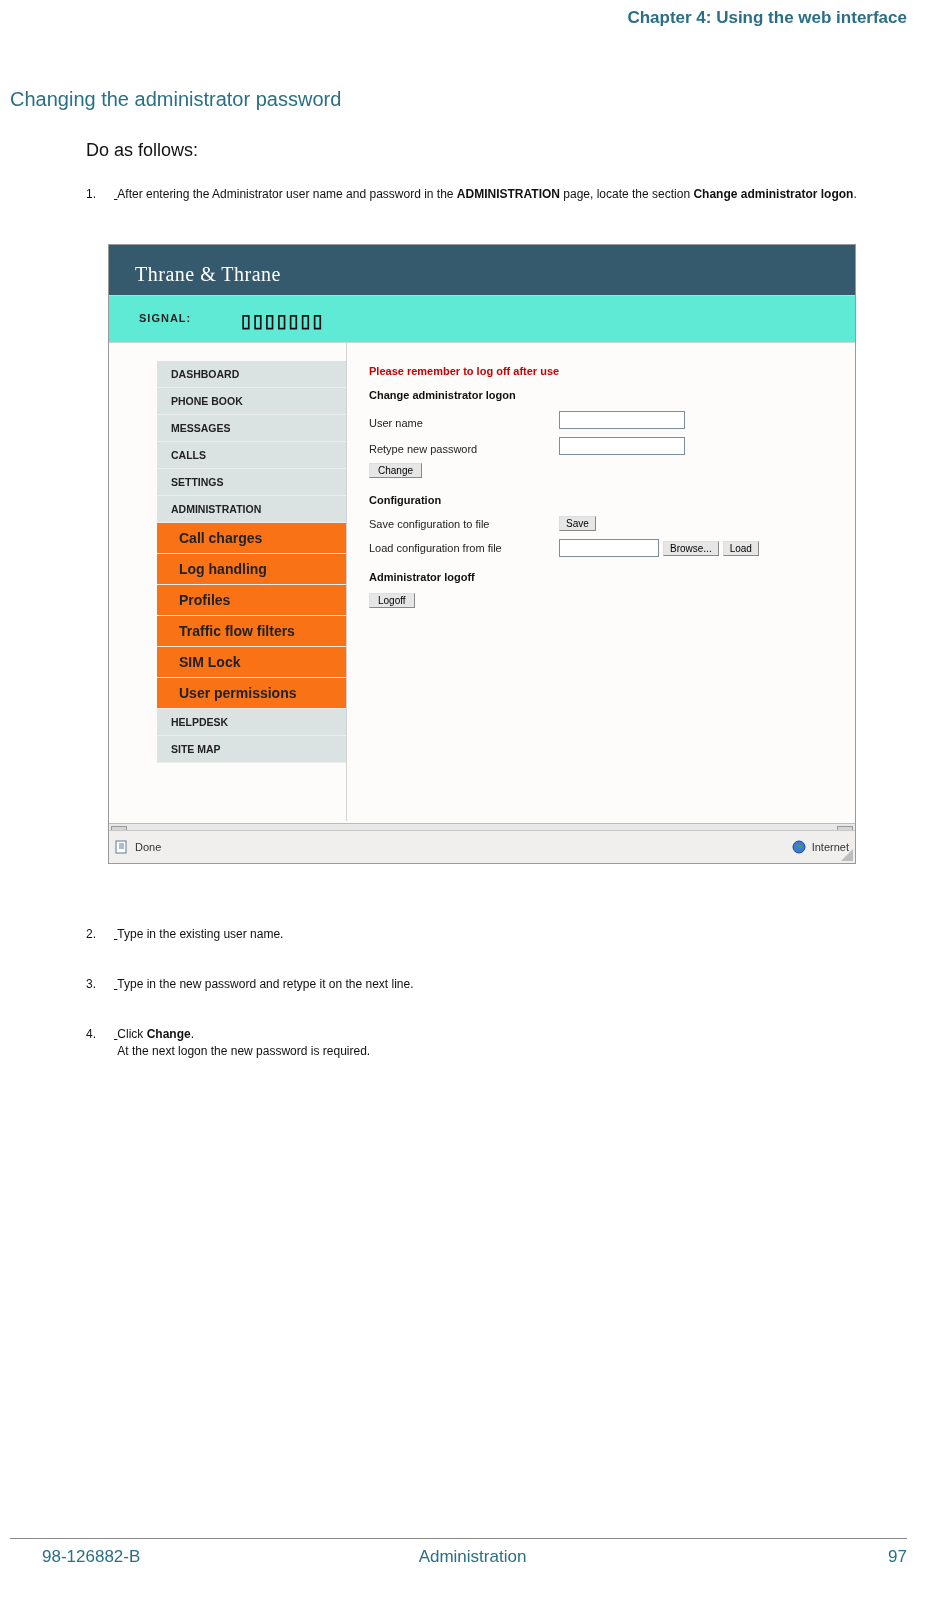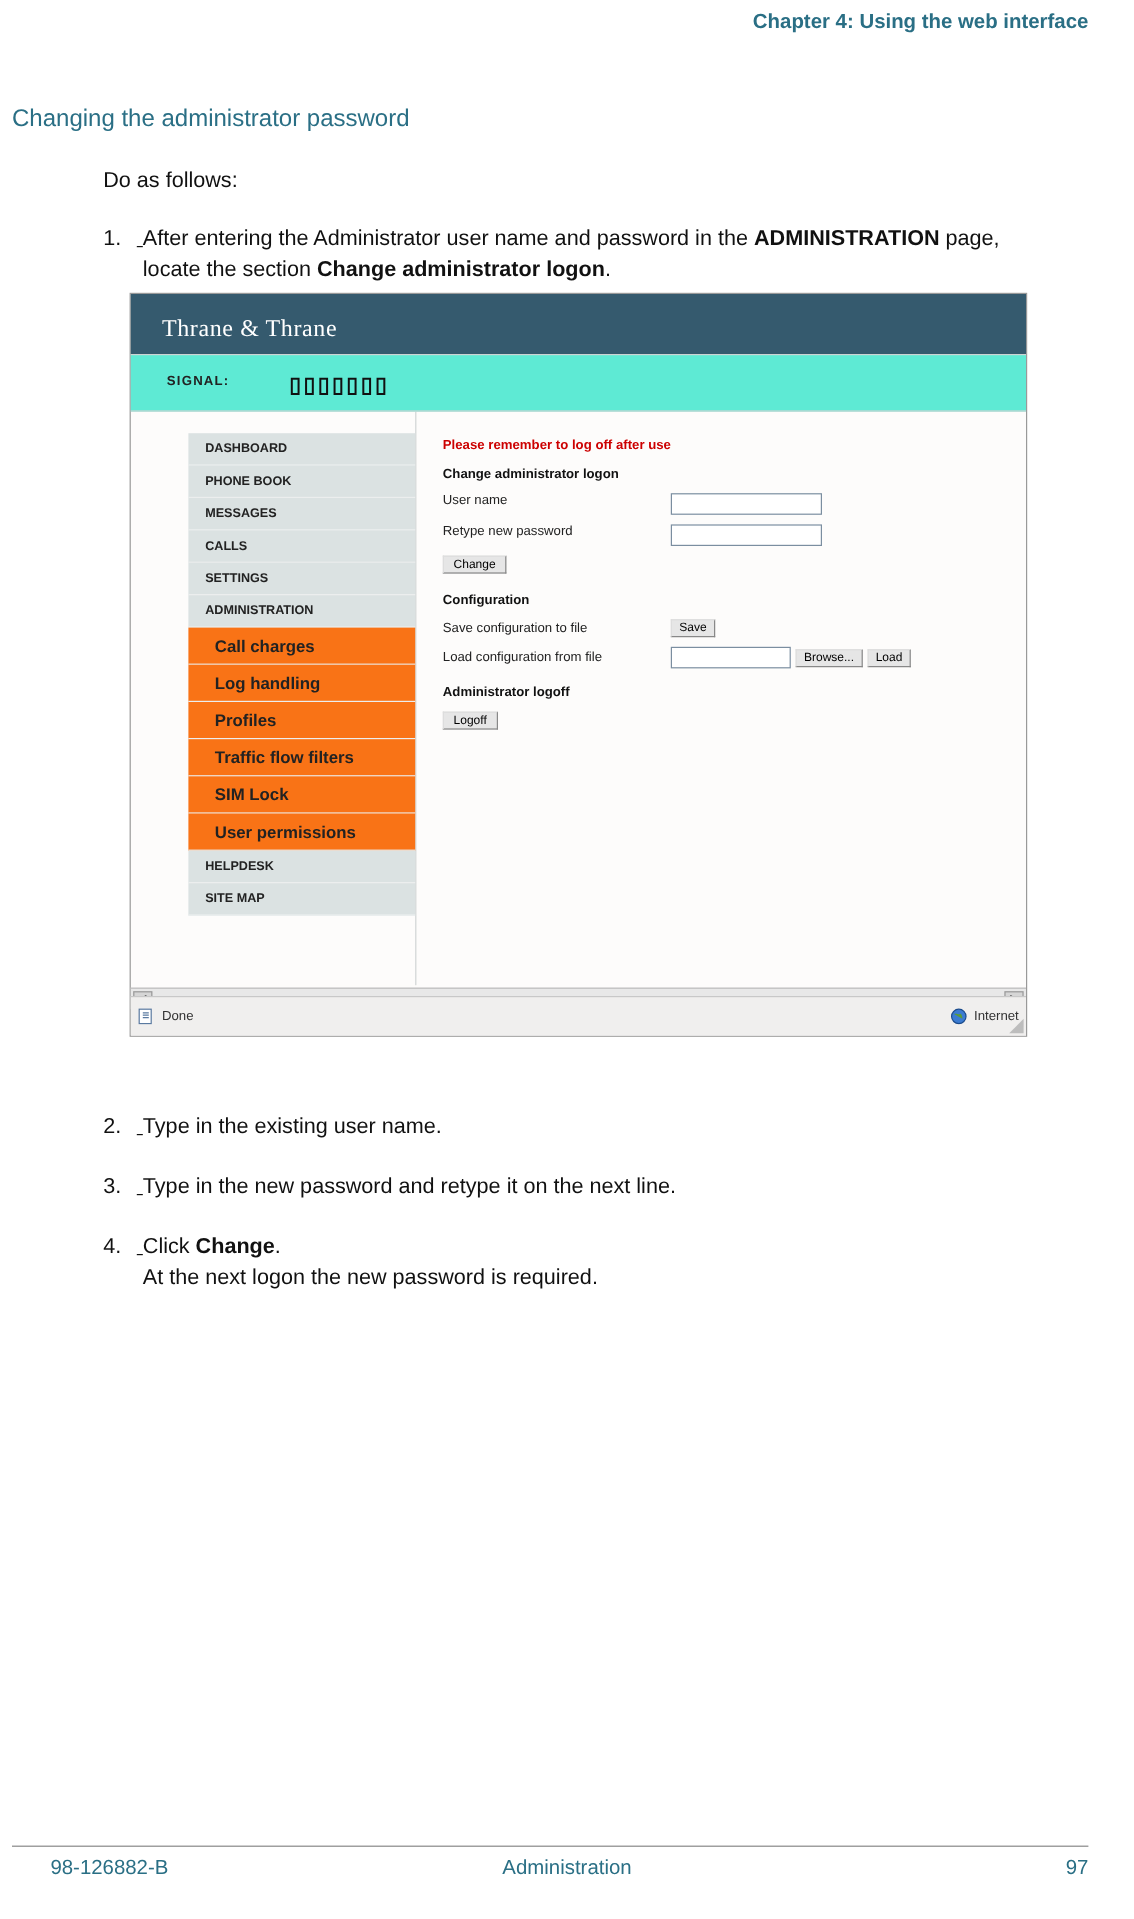--- a/index.html
+++ b/index.html
@@ -1,39 +1,39 @@
 <!DOCTYPE html>
 <html><head>
 <meta charset="utf-8">
 <style>
   * { box-sizing: border-box; margin: 0; padding: 0; }
   html, body { width: 945px; height: 1599px; background: #fff; font-family: Verdana, Arial, sans-serif; color: #111; }
   .page { position: relative; width: 945px; height: 1599px; padding: 0 38px 0 0; }
   .chapter-head { position: absolute; right: 38px; top: 8px; color: #2a6f85; font-weight: bold; font-size: 17px; }
   .section-title { position: absolute; left: 10px; top: 88px; color: #2a6f85; font-weight: normal; font-size: 20px; }
   .intro { position: absolute; left: 86px; top: 140px; font-size: 18px; }
-  .step { position: absolute; font-size: 18px; line-height: 1.42; text-decoration: underline; }
+  .step { position: absolute; font-size: 12px; line-height: 1.42; text-decoration: underline; }
   .step .num { display: inline-block; width: 28px; }
   .step .body { display: inline-block; vertical-align: top; width: 760px; }
   .screenshot-wrap { position: absolute; left: 108px; top: 244px; width: 748px; height: 620px; border: 1px solid #999; background: #fdfcfb; }
   
   .header-band { height: 50px; background: #355a6e; position: relative; }
   .brand { color: #fff; position: absolute; left: 26px; top: 18px; font-size: 20px; font-family: Georgia, "Times New Roman", serif; letter-spacing: .5px; }
   .subband { height: 48px; background: #5eead4; border-top: 1px solid #cdd3d3; border-bottom: 1px solid #cdd3d3; position: relative; }
   .signal-label { position: absolute; left: 30px; top: 16px; font-weight: bold; font-size: 11px; letter-spacing: 1px; color: #222; }
   .signal-bars { position: absolute; left: 132px; top: 14px; font-size: 18px; letter-spacing: 2px; font-weight: bold; }
   .layout { display: flex; height: 478px; padding-left: 48px; }
   .sidebar { width: 190px; background: #fdfcfb; border-right: 1px solid #d0d4d4; }
   .navspacer { height: 18px; }
   .nav-item { font-size: 10.5px; font-weight: bold; color: #222; padding: 7px 10px 7px 14px; border-bottom: 1px solid #eceeee; background: #dbe2e2; font-family: Verdana, sans-serif; }
   .nav-item.sub { padding-left: 22px; background: #f97316; font-size: 14px; }
   .content { flex: 1; padding: 22px 10px 10px 22px; font-family: Verdana, sans-serif; }
   .warn { color: #cc0000; font-size: 11px; font-weight: bold; margin-bottom: 12px; }
   .grp-title { font-weight: bold; font-size: 11px; margin: 6px 0 10px 0; color: #111; }
-  .frow { display: flex; align-items: flex-start; margin-bottom: 8px; }
+  .frow { display: flex; align-items: flex-end; margin-bottom: 8px; }
   .frow .lab { width: 190px; font-size: 11px; color: #222; }
   .frow input[type="text"], .frow input[type="password"] { width: 126px; height: 18px; border: 1px solid #7b8ea0; font-size: 11px; padding: 0 2px; background: #fff; }
   .btn { font-family: Verdana, sans-serif; font-size: 10px; padding: 1px 8px; background: #e6e6e6; border: 1px solid #888; border-top-color: #ddd; border-left-color: #ddd; cursor: default; }
   .btn.small { padding: 1px 6px; }
   .config-row { display: flex; align-items: center; margin-bottom: 8px; }
   .config-row .lab { width: 190px; font-size: 11px; color: #222; }
   .config-row .fileinput { width: 100px; height: 18px; border: 1px solid #7b8ea0; background: #fff; margin-right: 4px; }
   .hscroll { position: absolute; left: 0; right: 0; bottom: 22px; height: 18px; background: #e8e8e8; border-top: 1px solid #bcbcbc; display: flex; align-items: center; justify-content: space-between; padding: 0 2px; }
   .hscroll .arrow { width: 16px; height: 14px; background: #d6d6d6; border: 1px solid #999; text-align: center; font-size: 10px; line-height: 12px; color: #333; }
   .statusbar { position: absolute; left: 0; right: 0; bottom: 0; height: 22px; background: #f0efee; border-top: 1px solid #c8c8c8; display: flex; align-items: center; font-size: 11px; color: #333; padding: 16px 6px; justify-content: space-between; }

